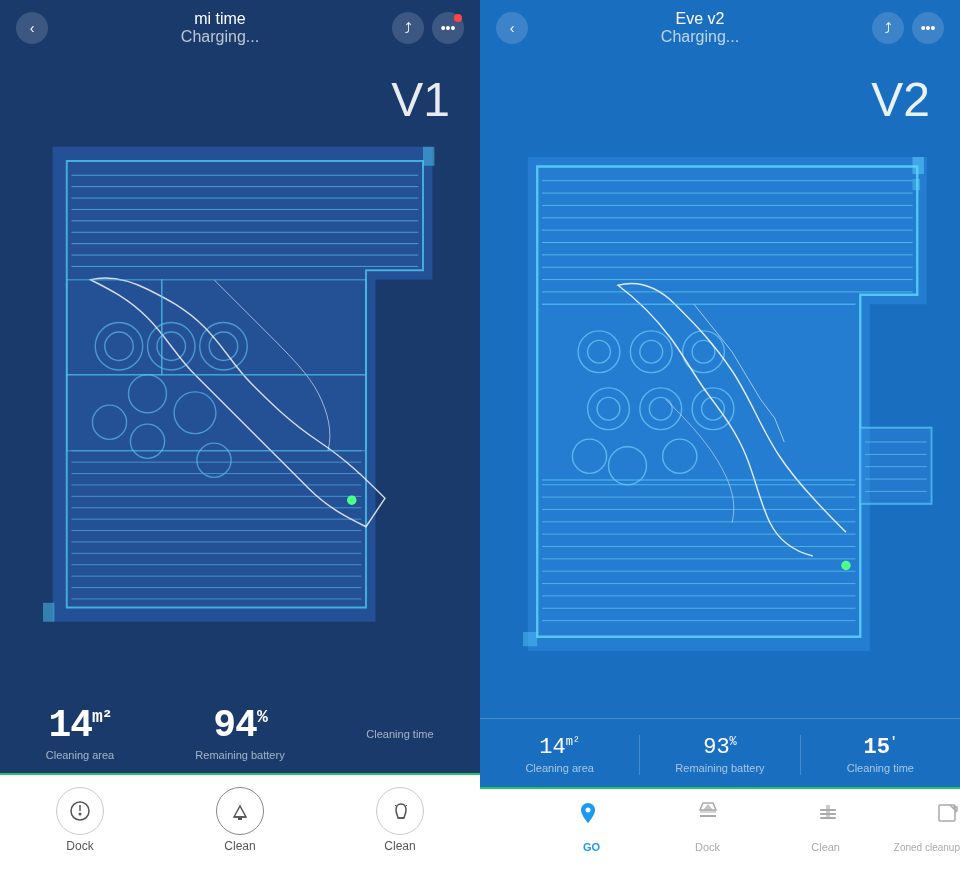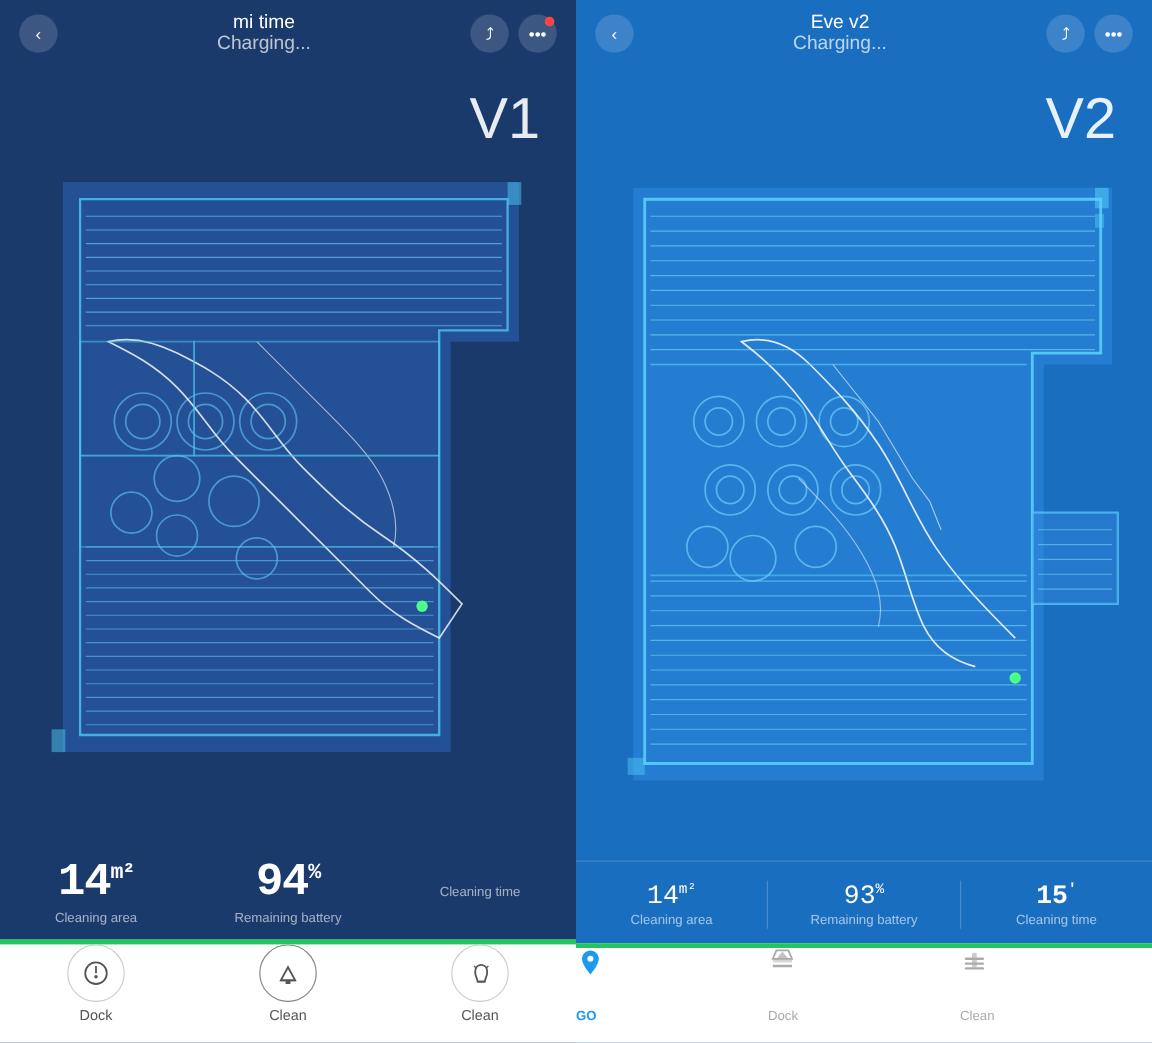--- a/index.html
+++ b/index.html
@@ -145,22 +145,22 @@
       font-size: 11px;
       margin-top: 2px;
     }
 
     
     .bottom-nav {
       background: white;
       display: flex;
       justify-content: space-around;
       align-items: center;
-      padding: 0 0 16px;
-      border-top: 4px solid #22c55e;
+      padding: 12px 0 16px;
+      border-top: 2px solid #22c55e;
     }
 
     .right-panel .bottom-nav {
       background: white;
     }
 
     .nav-item {
       display: flex;
       flex-direction: column;
       align-items: center;
@@ -183,22 +183,22 @@
 
     .nav-label {
       font-size: 12px;
       color: #555;
     }
 
     
     .nav-item-flat {
       display: flex;
       flex-direction: column;
-      align-items: flex-start;
-      gap: 21px;
+      align-items: flex-end;
+      gap: 10px;
       cursor: pointer;
       flex: 1;
     }
 
     .nav-item-flat .nav-icon {
       font-size: 22px;
     }
 
     .nav-item-flat .nav-label {
       font-size: 11px;
@@ -524,14 +524,24 @@
       <span class="nav-icon" style="color:#aaa;">
         <svg width="24" height="24" viewBox="0 0 24 24">
           <rect x="4" y="8" width="16" height="2" rx="1" fill="#aaa"></rect>
           <rect x="4" y="12" width="16" height="2" rx="1" fill="#aaa"></rect>
           <rect x="4" y="16" width="16" height="2" rx="1" fill="#aaa"></rect>
           <rect x="10" y="4" width="4" height="12" rx="1" fill="#aaa" opacity="0.6"></rect>
         </svg>
       </span>
       <span class="nav-label" style="color:#aaa;">Clean</span>
     </div>
+    <div class="nav-item-flat inactive">
+      <span class="nav-icon" style="color:#aaa;">
+        <svg width="24" height="24" viewBox="0 0 24 24">
+          <rect x="3" y="3" width="16" height="16" rx="1" fill="none" stroke="#aaa" stroke-width="1.5"></rect>
+          <path d="M17,5 L21,5 L21,9" stroke="#aaa" stroke-width="1.5" fill="none"></path>
+          <path d="M14,3 L21,10" stroke="#aaa" stroke-width="1.5"></path>
+        </svg>
+      </span>
+      <span class="nav-label" style="color:#aaa; font-size:10px;">Zoned cleanup</span>
+    </div>
   </div>
 </div>
 
 </body></html>

